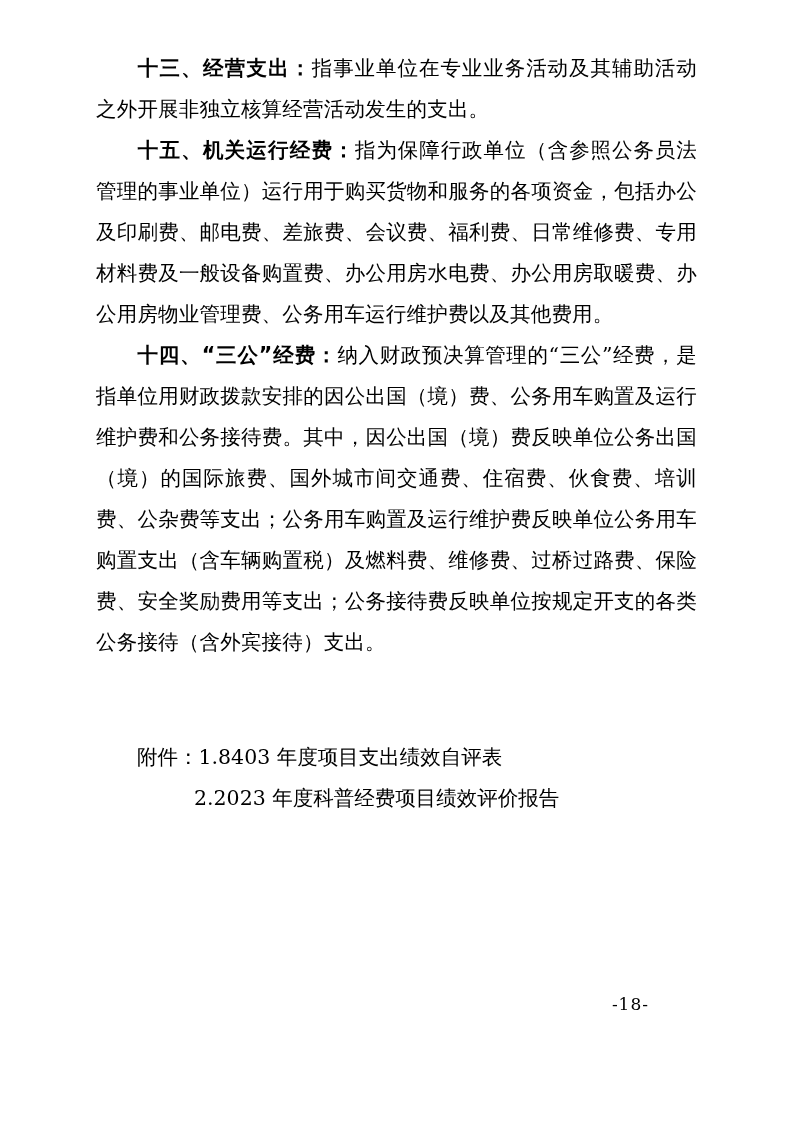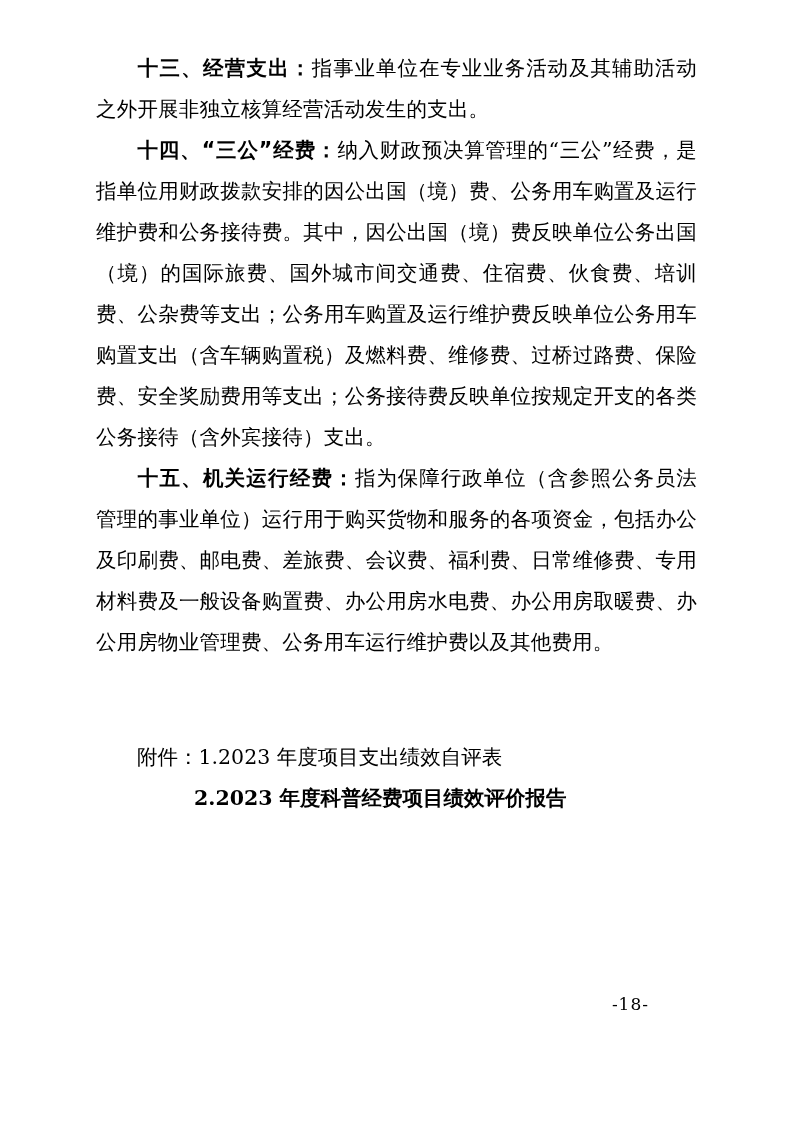--- a/index.html
+++ b/index.html
@@ -58,21 +58,20 @@
   .attachments {
     margin-top: 74px;
     font-size: 20.5px;
     line-height: 41px;
   }
   .attachments .att-line-1 {
     padding-left: 41px;
   }
   .attachments .att-line-2 {
     padding-left: 98px;
-    font-weight: bold;
   }
 
   .page-number {
     position: absolute;
     right: 96px;
     bottom: 108px;
     font-size: 17px;
     font-family: "DejaVu Serif", "Liberation Serif", serif;
     letter-spacing: 1px;
   }
@@ -81,28 +80,28 @@
 <body>
 
 <div class="page">
   <div class="doc-body">
 
     <p class="para">
       <span class="indent"></span><span class="lead">十三、经营支出：</span><span>指事业单位在专业业务活动及其辅助活动之外开展非独立核算经营活动发生的支出。</span>
     </p>
 
     <p class="para">
+      <span class="indent"></span><span class="lead">十五、机关运行经费：</span><span>指为保障行政单位（含参照公务员法管理的事业单位）运行用于购买货物和服务的各项资金，包括办公及印刷费、邮电费、差旅费、会议费、福利费、日常维修费、专用材料费及一般设备购置费、办公用房水电费、办公用房取暖费、办公用房物业管理费、公务用车运行维护费以及其他费用。</span>
+    </p>
+
+    <p class="para">
       <span class="indent"></span><span class="lead">十四、“三公”经费：</span><span>纳入财政预决算管理的“三公”经费，是指单位用财政拨款安排的因公出国（境）费、公务用车购置及运行维护费和公务接待费。其中，因公出国（境）费反映单位公务出国（境）的国际旅费、国外城市间交通费、住宿费、伙食费、培训费、公杂费等支出；公务用车购置及运行维护费反映单位公务用车购置支出（含车辆购置税）及燃料费、维修费、过桥过路费、保险费、安全奖励费用等支出；公务接待费反映单位按规定开支的各类公务接待（含外宾接待）支出。</span>
     </p>
 
-    <p class="para">
-      <span class="indent"></span><span class="lead">十五、机关运行经费：</span><span>指为保障行政单位（含参照公务员法管理的事业单位）运行用于购买货物和服务的各项资金，包括办公及印刷费、邮电费、差旅费、会议费、福利费、日常维修费、专用材料费及一般设备购置费、办公用房水电费、办公用房取暖费、办公用房物业管理费、公务用车运行维护费以及其他费用。</span>
-    </p>
-
     <div class="attachments">
-      <div class="att-line-1"><span>附件：</span><span>1.2023 年度项目支出绩效自评表</span></div>
+      <div class="att-line-1"><span>附件：</span><span>1.8403 年度项目支出绩效自评表</span></div>
       <div class="att-line-2"><span>2.2023 年度科普经费项目绩效评价报告</span></div>
     </div>
 
   </div>
 
   <div class="page-number">-18-</div>
 </div>
 
 </body></html>

